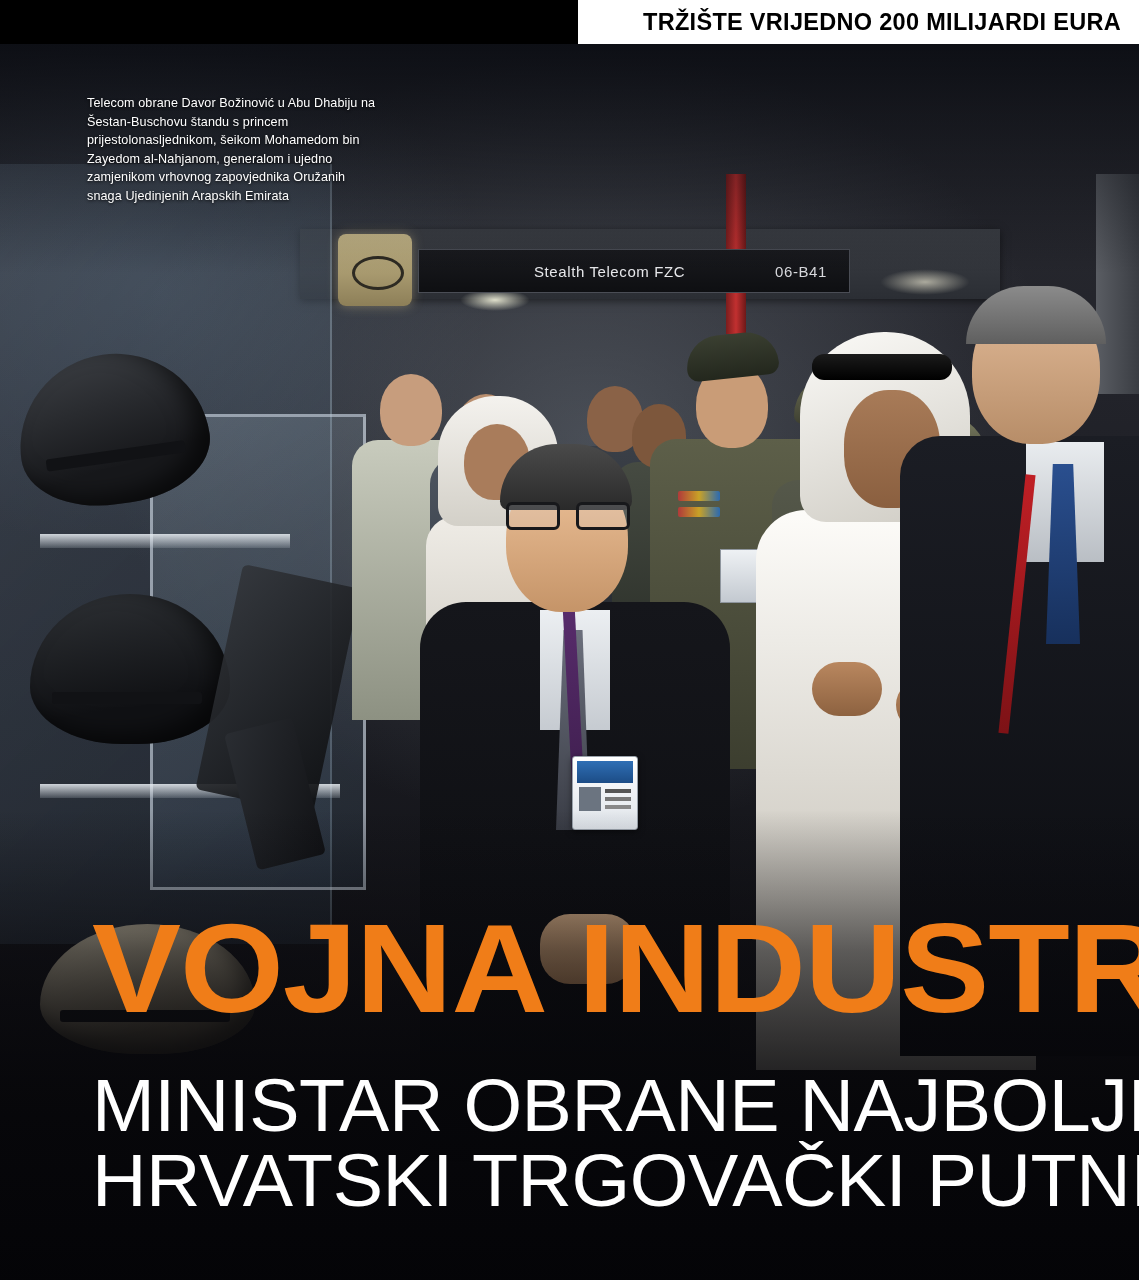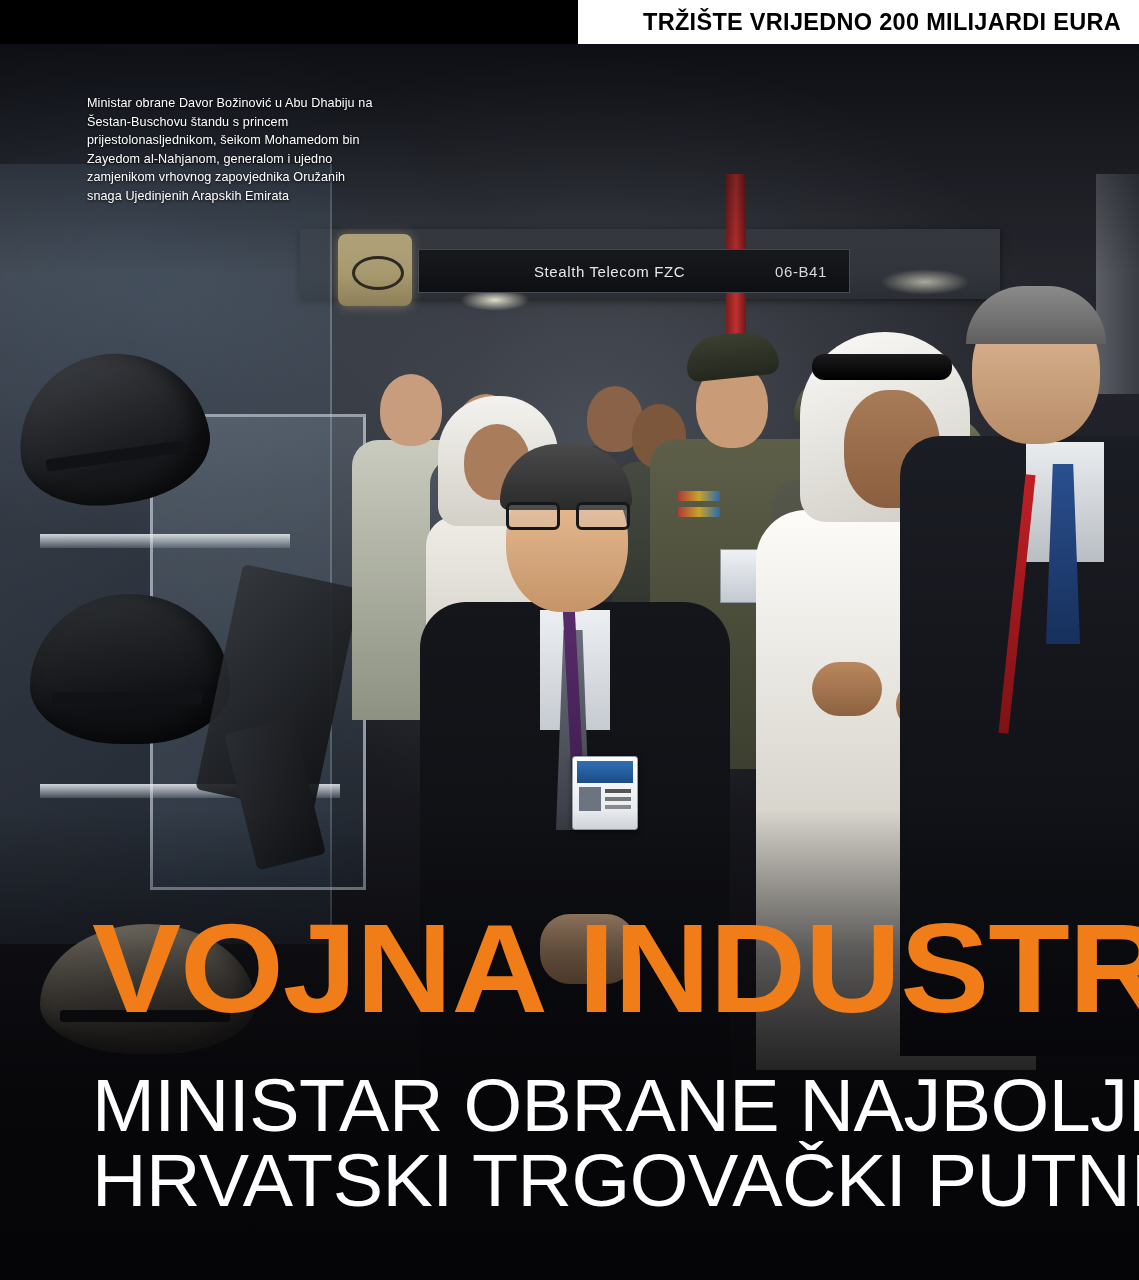--- a/index.html
+++ b/index.html
@@ -613,21 +613,21 @@
       </div>
       <div class="hand-c" style="left:120px; top:470px; width:96px; height:70px;"></div>
       <div class="head"></div>
       <div class="hair"></div>
       <div class="glasses"></div>
     </div>
 
     <div class="vignette-top"></div>
     <div class="vignette"></div>
 
-    <div class="caption">Ministar obrane Davor Božinović u Abu Dhabiju na Šestan-Buschovu štandu s princem prijestolonasljednikom, šeikom Mohamedom bin Zayedom al-Nahjanom, generalom i ujedno zamjenikom vrhovnog zapovjednika Oružanih snaga Ujedinjenih Arapskih Emirata</div>
+    <div class="caption">Telecom obrane Davor Božinović u Abu Dhabiju na Šestan-Buschovu štandu s princem prijestolonasljednikom, šeikom Mohamedom bin Zayedom al-Nahjanom, generalom i ujedno zamjenikom vrhovnog zapovjednika Oružanih snaga Ujedinjenih Arapskih Emirata</div>
 
     <div class="headline-main">VOJNA INDUSTRIJA</div>
     <div class="headline-sub">
       <div>MINISTAR OBRANE NAJBOLJI</div>
       <div>HRVATSKI TRGOVAČKI PUTNIK</div>
     </div>
 
   </div>
 </div>
 

